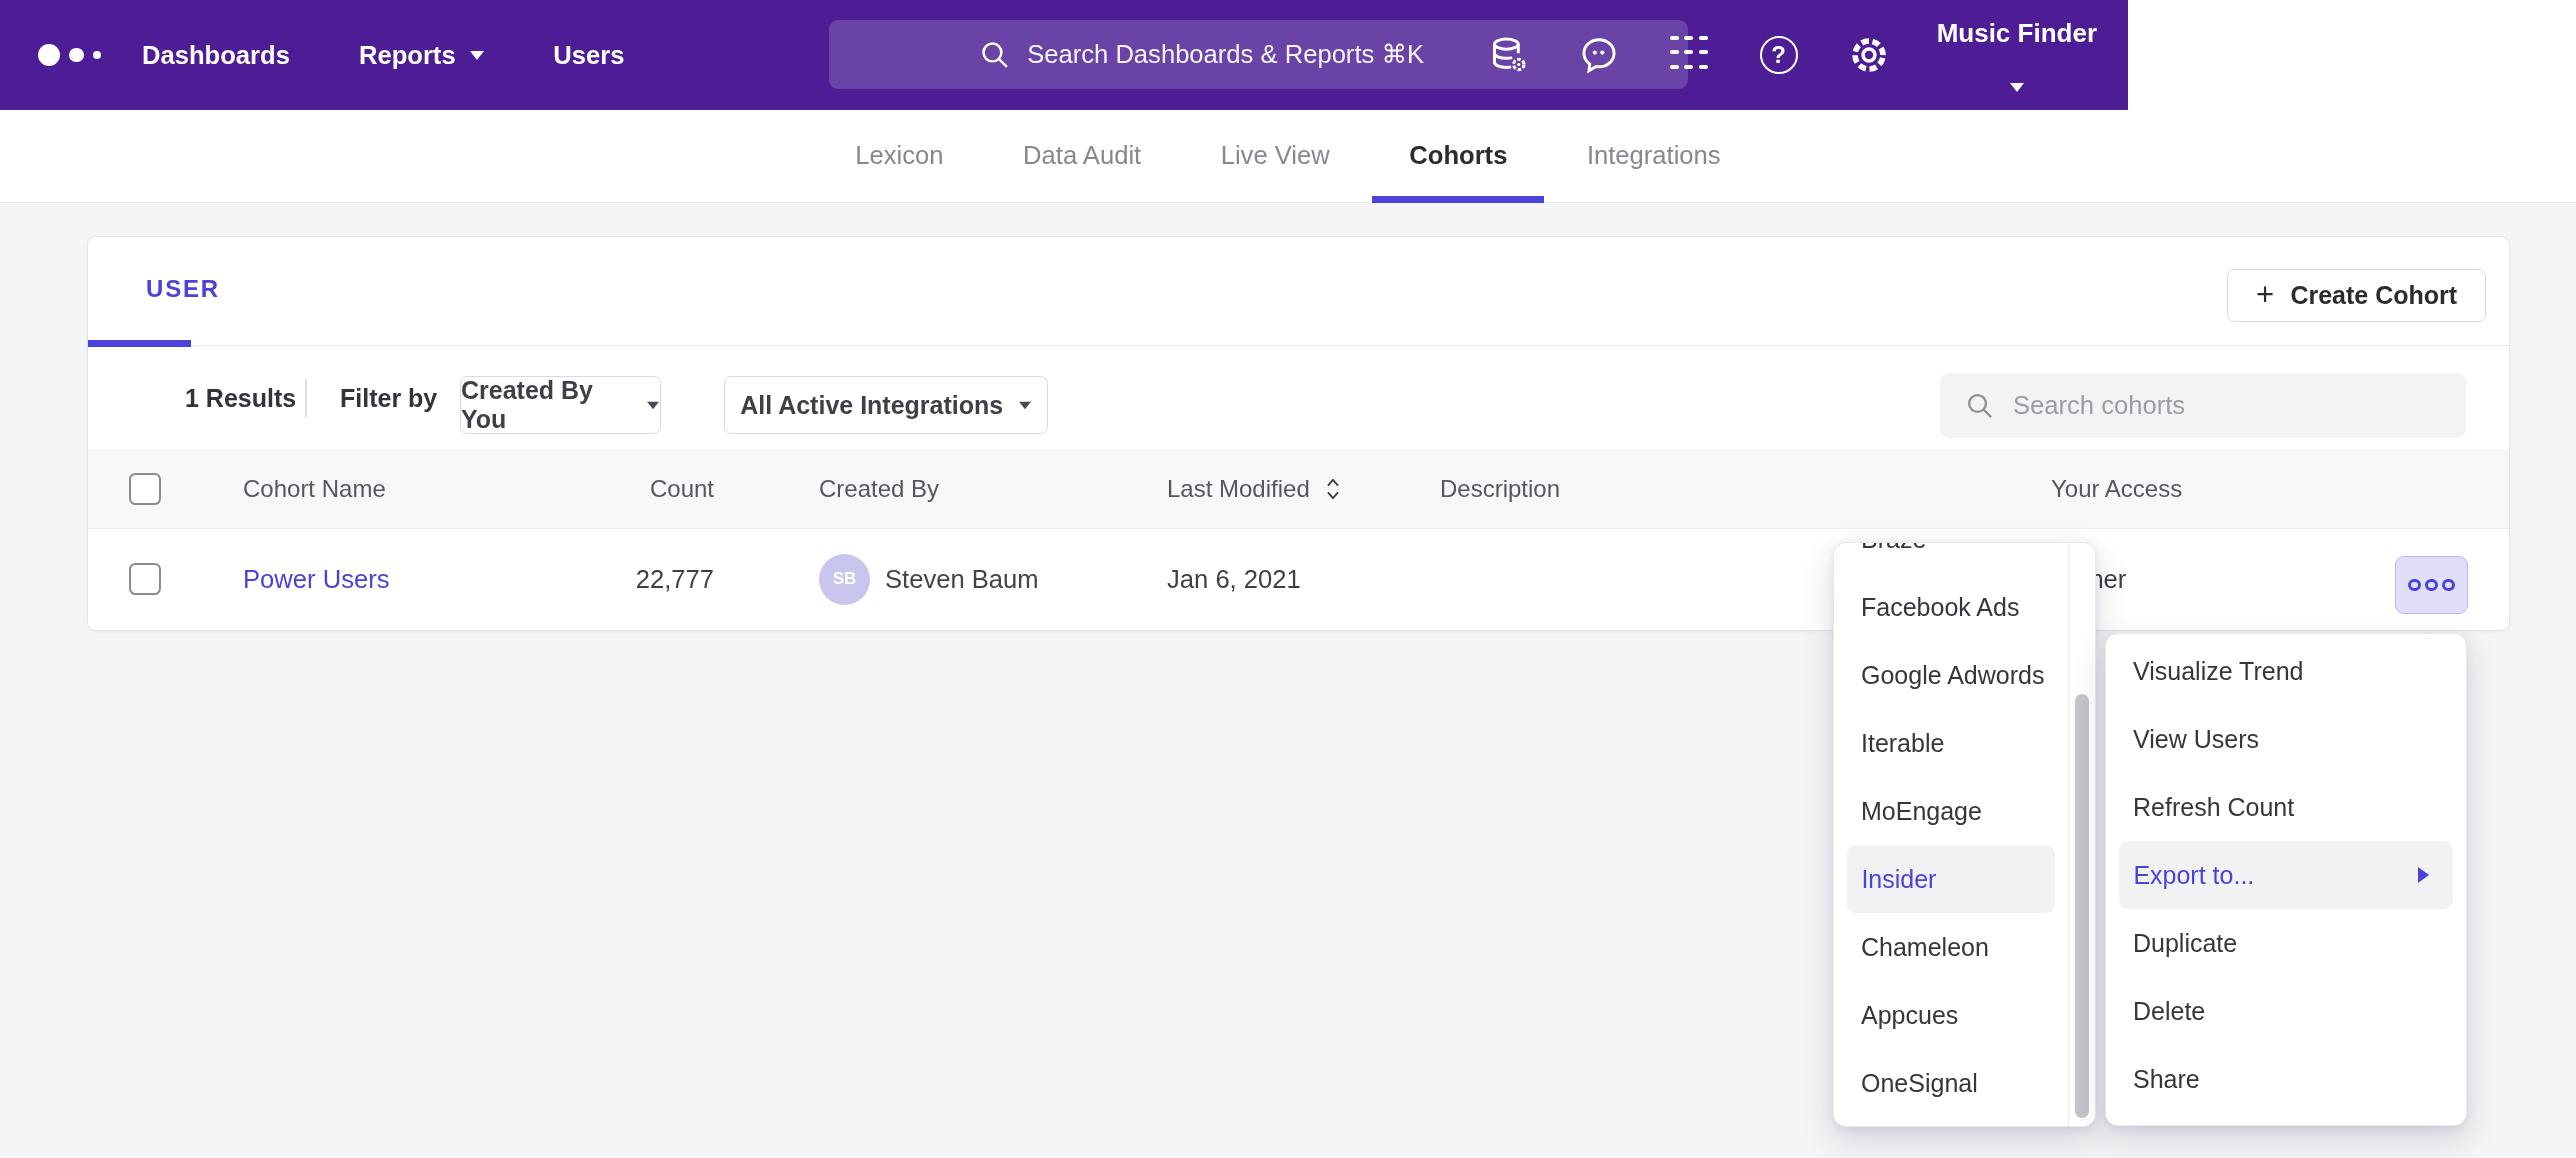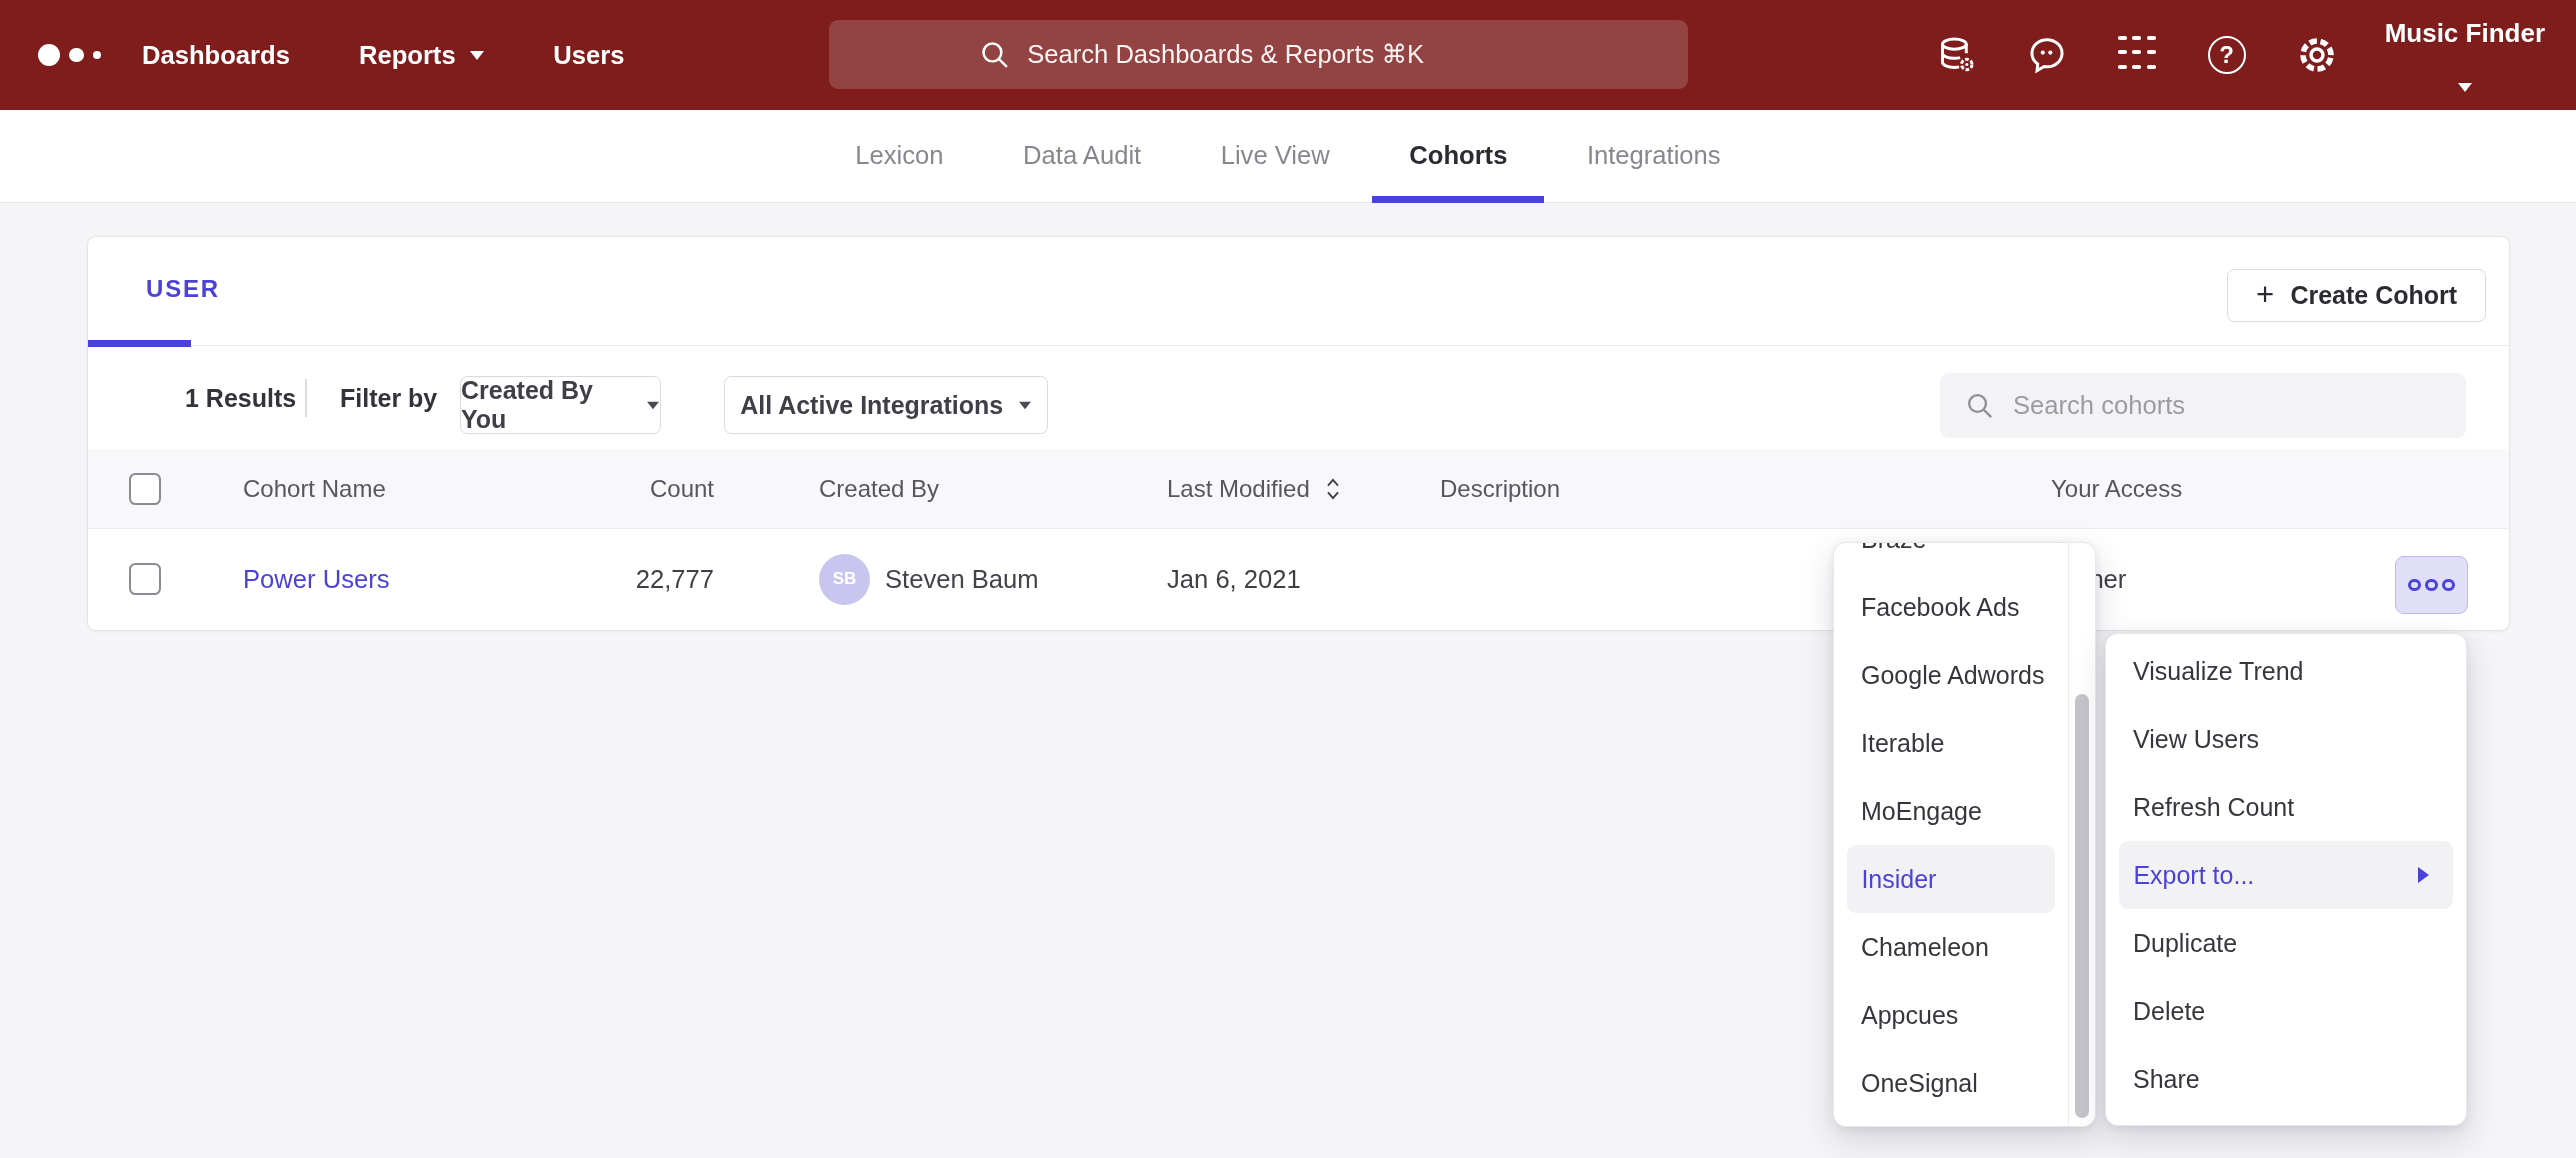--- a/index.html
+++ b/index.html
@@ -1,20 +1,20 @@
 <!DOCTYPE html>
 <html style="font-size:14.6px"><head>
 <meta charset="utf-8">
 <style>
   * { margin:0; padding:0; box-sizing:border-box; }
   body { background:#ffffff; font-family:"Liberation Sans", sans-serif; }
   .screen { position:relative; width:2576px; height:1158px; overflow:hidden; background:#ffffff; }
 
   
-  .topnav { position:absolute; left:0; top:0; width:2576px; height:110px; background:#7f1d1d; display:flex; align-items:center; }
+  .topnav { position:absolute; left:0; top:0; width:2128px; height:110px; background:#4c1d95; display:flex; align-items:center; }
   .brand { position:absolute; left:38px; top:0; height:110px; display:flex; align-items:center; gap:9px; }
   .dot { background:#ffffff; border-radius:50%; }
   .dot.d1 { width:22px; height:22px; }
   .dot.d2 { width:14.6px; height:14.6px; }
   .dot.d3 { width:8.2px; height:8.2px; }
   .nav-links { position:absolute; left:142px; top:0; height:110px; display:flex; align-items:center; gap:69px; }
   .nav-link { display:flex; align-items:center; gap:14.6px; color:#ffffff; font-size:25.6px; font-weight:600; cursor:pointer; }
   .caret-down { width:0; height:0; border-left:7.3px solid transparent; border-right:7.3px solid transparent; border-top:9px solid currentColor; display:inline-block; }
   .nav-search { position:absolute; left:829px; top:20px; width:859px; height:69px; background:rgba(255,255,255,0.17); border-radius:9px; display:flex; align-items:center; justify-content:center; color:#ffffff; }
   .nav-search svg { margin-right:16.4px; }

